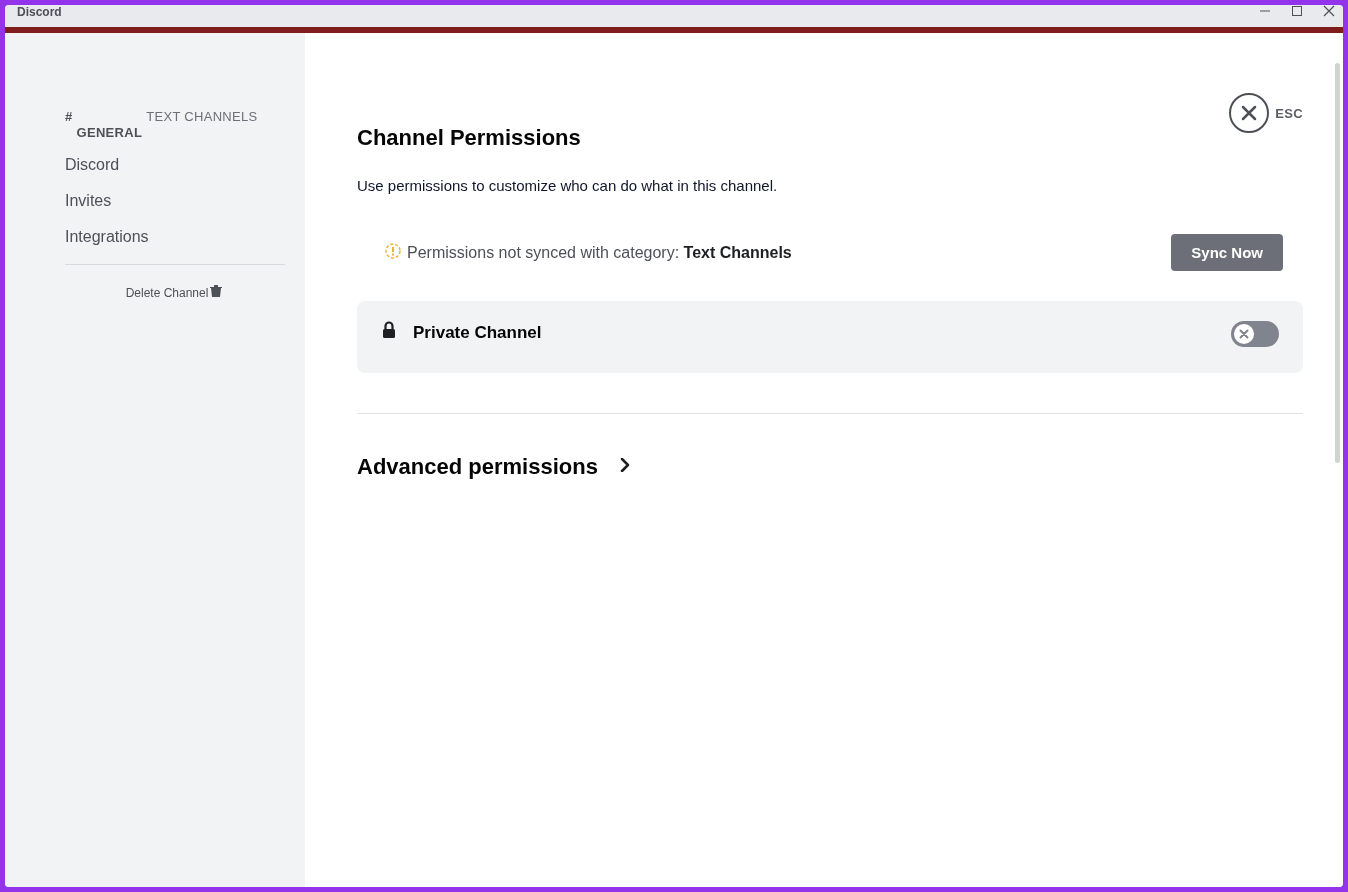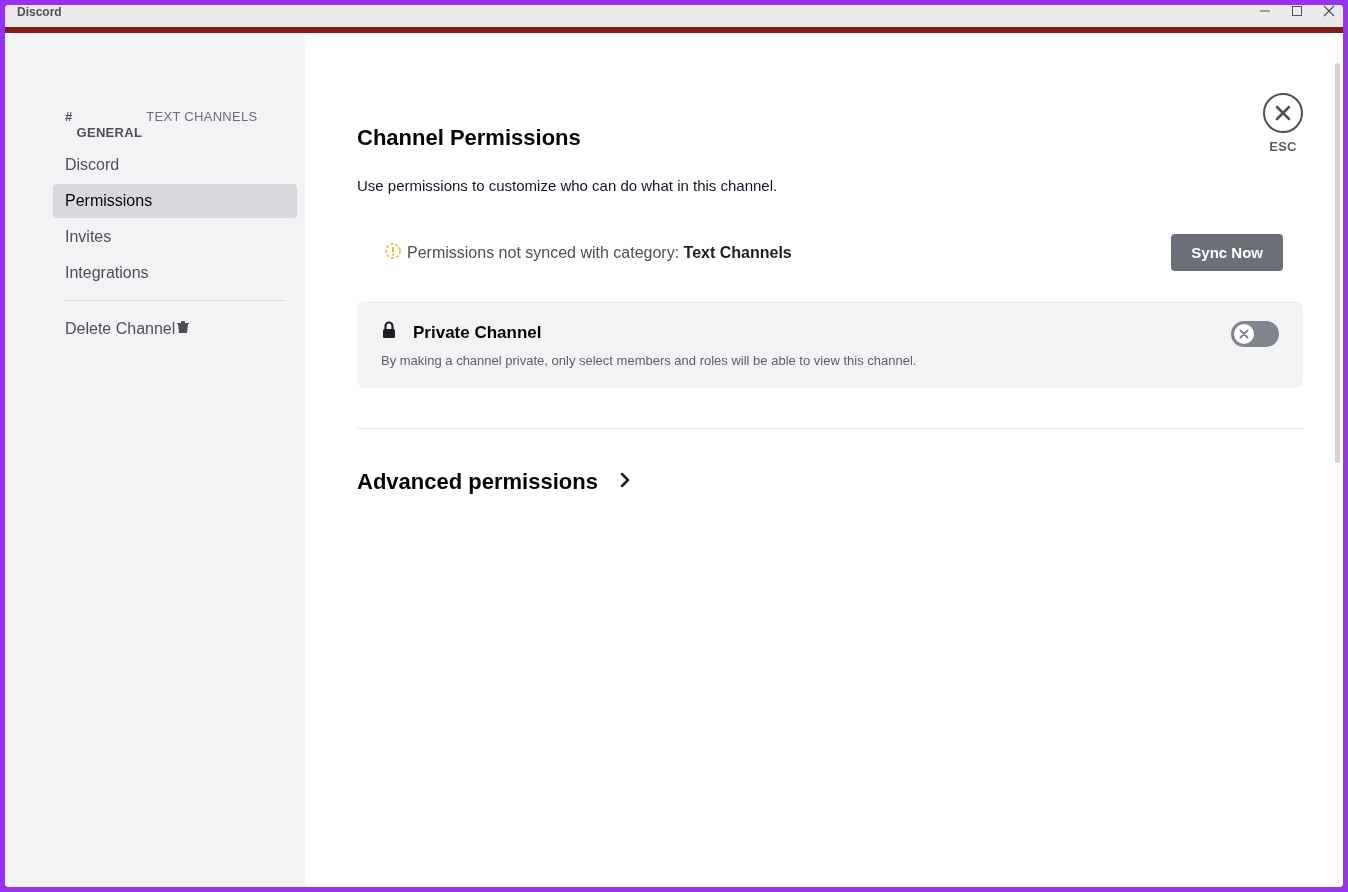--- a/index.html
+++ b/index.html
@@ -96,45 +96,45 @@
       background: #d7d9dc;
       color: #060607;
     }
     .sidebar-divider {
       height: 1px;
       background: #d7d9dc;
       margin: 10px 12px;
     }
     .sidebar-delete {
       padding: 8px 12px;
-      font-size: 16px;
-      color: #4e5058;
-      display: flex;
-      align-items: center;
-      justify-content: flex-start;
+      font-size: 12px;
+      color: #4e5058;
+      display: flex;
+      align-items: center;
+      justify-content: center;
       cursor: pointer;
       border-radius: 4px;
     }
     .trash-icon {
       width: 16px;
       height: 16px;
     }
     .main {
       flex: 1;
       background: #ffffff;
       padding: 60px 40px 0 52px;
       position: relative;
       overflow: hidden;
     }
     .close-btn-container {
       position: absolute;
       top: 60px;
       right: 40px;
       display: flex;
-      flex-direction: column;
+      flex-direction: row;
       align-items: center;
       gap: 6px;
       cursor: pointer;
     }
     .close-btn {
       width: 40px;
       height: 40px;
       border: 2px solid #4e5058;
       border-radius: 50%;
       display: flex;
@@ -312,21 +312,20 @@
   </div>
 
   <div class="content">
     <div class="sidebar">
       <div class="sidebar-header">
         <span class="hash">#</span>
         <span class="channel-name">GENERAL</span>
         <span class="category">TEXT CHANNELS</span>
       </div>
       <div class="sidebar-item">Discord</div>
-      <div class="sidebar-item active">Permissions</div>
       <div class="sidebar-item">Invites</div>
       <div class="sidebar-item">Integrations</div>
       <div class="sidebar-divider"></div>
       <div class="sidebar-delete">
         <span>Delete Channel</span>
         <span>
           <svg class="trash-icon" viewBox="0 0 16 16">
               <path d="M3 5h10l-1 9H4L3 5zm3-3h4v2H6V2zM2 4h12v1H2z" fill="#4e5058"></path>
             </svg>
         </span>
@@ -368,21 +367,20 @@
         <div class="private-left">
           <div class="private-header">
             <span>
               <svg class="lock-icon" viewBox="0 0 16 18">
                 <rect x="2" y="8" width="12" height="9" rx="1.5" fill="#1e1f22"></rect>
                 <path d="M4.5 8 V5 a3.5 3.5 0 0 1 7 0 V8" fill="none" stroke="#1e1f22" stroke-width="2.2"></path>
               </svg>
             </span>
             <span class="private-title">Private Channel</span>
           </div>
-          <p class="private-desc">By making a channel private, only select members and roles will be able to view this channel.</p>
         </div>
         <div class="toggle">
           <div class="toggle-knob">
             <svg viewBox="0 0 12 12">
                 <path d="M2.5 2.5 L9.5 9.5 M9.5 2.5 L2.5 9.5" stroke="#80848e" stroke-width="2" stroke-linecap="round"></path>
               </svg>
           </div>
         </div>
       </div>
 

